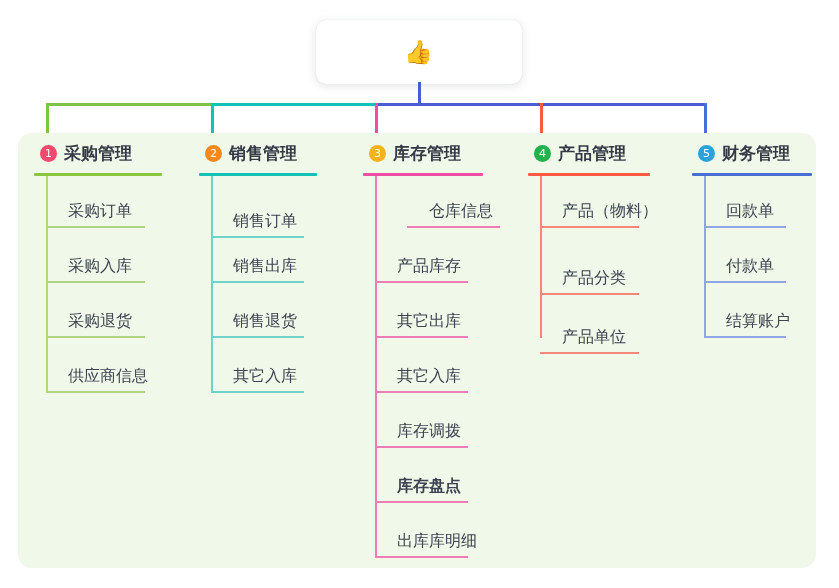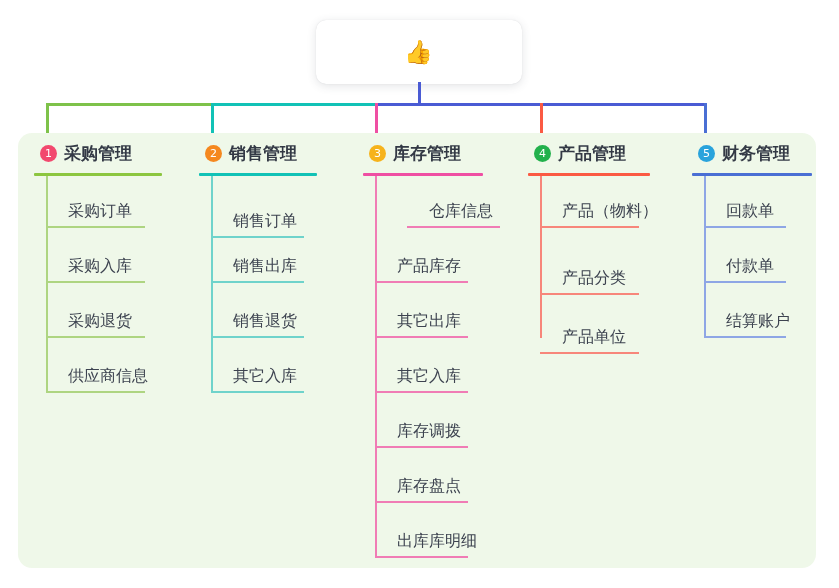--- a/index.html
+++ b/index.html
@@ -217,21 +217,21 @@
         <div class="leaf-rule" style="width: 93px; background: rgb(240, 124, 181);"></div>
       </div>
       <div class="leaf" style="top: 223px; height: 30px; width: 93px;">
         <span class="leaf-label">其它入库</span>
         <div class="leaf-rule" style="width: 93px; background: rgb(240, 124, 181);"></div>
       </div>
       <div class="leaf" style="top: 278px; height: 30px; width: 93px;">
         <span class="leaf-label">库存调拨</span>
         <div class="leaf-rule" style="width: 93px; background: rgb(240, 124, 181);"></div>
       </div>
-      <div class="leaf" style="top: 333px; height: 30px; width: 93px;">
+      <div class="leaf" style="top: 333px; height: 30px; width: 93px; font-weight: bold;">
         <span class="leaf-label">库存盘点</span>
         <div class="leaf-rule" style="width: 93px; background: rgb(240, 124, 181);"></div>
       </div>
       <div class="leaf" style="top: 388px; height: 30px; width: 93px;">
         <span class="leaf-label">出库库明细</span>
         <div class="leaf-rule" style="width: 93px; background: rgb(240, 124, 181);"></div>
       </div>
     </div>
     <div class="column" style="left: 528px;">
       <div class="col-header">

